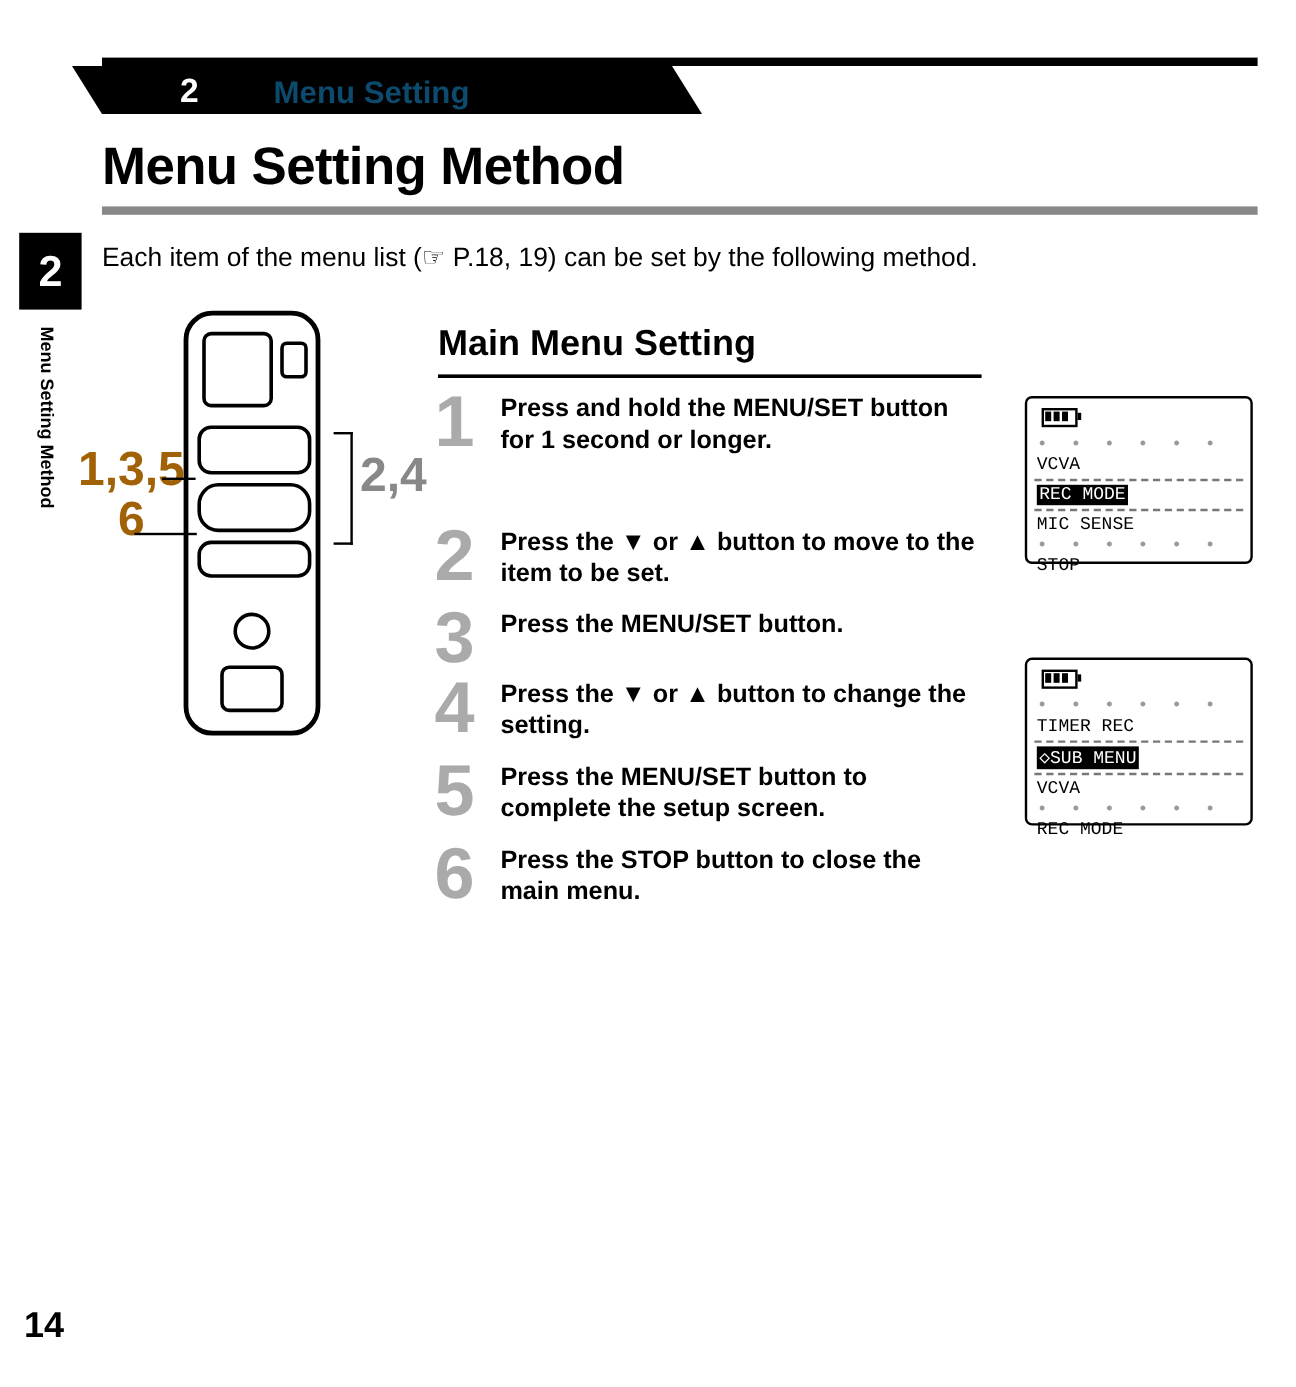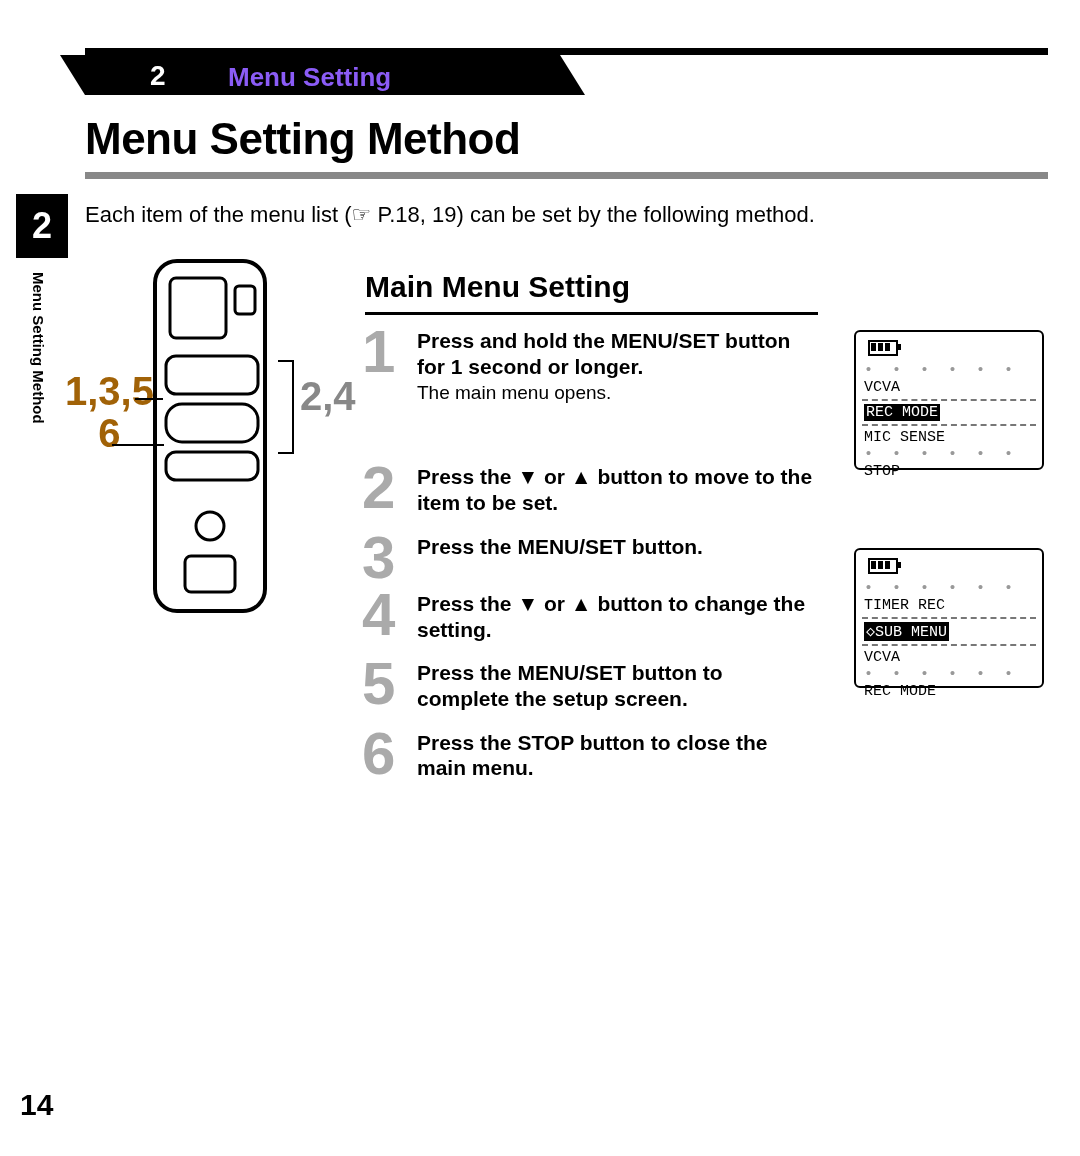--- a/index.html
+++ b/index.html
@@ -2,21 +2,21 @@
 <html><head>
 <meta charset="utf-8">
 <style>
   html,body{margin:0;padding:0;background:#fff;font-family:Helvetica,Arial,sans-serif;color:#000;}
   .page{width:1080px;height:1156px;position:relative;}
   .rule-top{position:absolute;left:85px;right:32px;top:48px;height:7px;background:#000;}
   .chapter-tab{position:absolute;left:85px;top:55px;width:475px;height:40px;background:#000;}
   .chapter-tab:after{content:"";position:absolute;right:-25px;top:0;width:0;height:0;border-top:40px solid transparent;border-left:25px solid #000;}
   .chapter-tab:before{content:"";position:absolute;left:-25px;top:0;width:0;height:0;border-bottom:40px solid transparent;border-right:25px solid #000;}
   .chapter-num{position:absolute;left:150px;top:60px;color:#fff;font-weight:bold;font-size:28px;}
-  .chapter-label{position:absolute;left:228px;top:62px;color:#8b5cf6;font-weight:bold;font-size:26px;}
+  .chapter-label{position:absolute;left:228px;top:62px;color:#0c4a6e;font-weight:bold;font-size:26px;}
   .title{position:absolute;left:85px;top:114px;font-weight:900;font-size:44px;letter-spacing:-0.5px;}
   .title-rule{position:absolute;left:85px;right:32px;top:172px;height:7px;background:#888;}
   .intro{position:absolute;left:85px;top:202px;font-size:22px;}
   .side-tab{position:absolute;left:16px;top:194px;width:52px;height:64px;background:#000;color:#fff;font-weight:bold;font-size:36px;text-align:center;line-height:64px;}
   .side-caption{position:absolute;left:30px;top:272px;font-weight:bold;font-size:15px;writing-mode:vertical-rl;}
   .device{position:absolute;left:140px;top:256px;width:140px;height:360px;}
   .callout-left{position:absolute;left:65px;top:370px;font-size:40px;font-weight:900;color:#a16207;text-align:center;line-height:1.05;}
   .callout-right{position:absolute;left:300px;top:374px;font-size:40px;font-weight:900;color:#888;}
   .bracket{position:absolute;border:2px solid #000;}
   .sub-title{position:absolute;left:365px;top:270px;font-weight:900;font-size:30px;}
@@ -80,21 +80,20 @@
 
   <div class="sub-title">Main Menu Setting</div>
   <div class="sub-rule"></div>
 
   <div class="steps">
 
     <div class="step">
       <div class="step-num">1</div>
       <div class="step-body">
         <b><span>Press and hold the </span><span class="strong-key">MENU/SET</span><span> button for 1 second or longer.</span></b>
-        <div class="step-desc">The main menu opens.</div>
       </div>
     </div>
 
     <div class="step" style="margin-top:60px;">
       <div class="step-num">2</div>
       <div class="step-body"><b>Press the ▼ or ▲ button to move to the item to be set.</b></div>
     </div>
 
     <div class="step">
       <div class="step-num">3</div>

